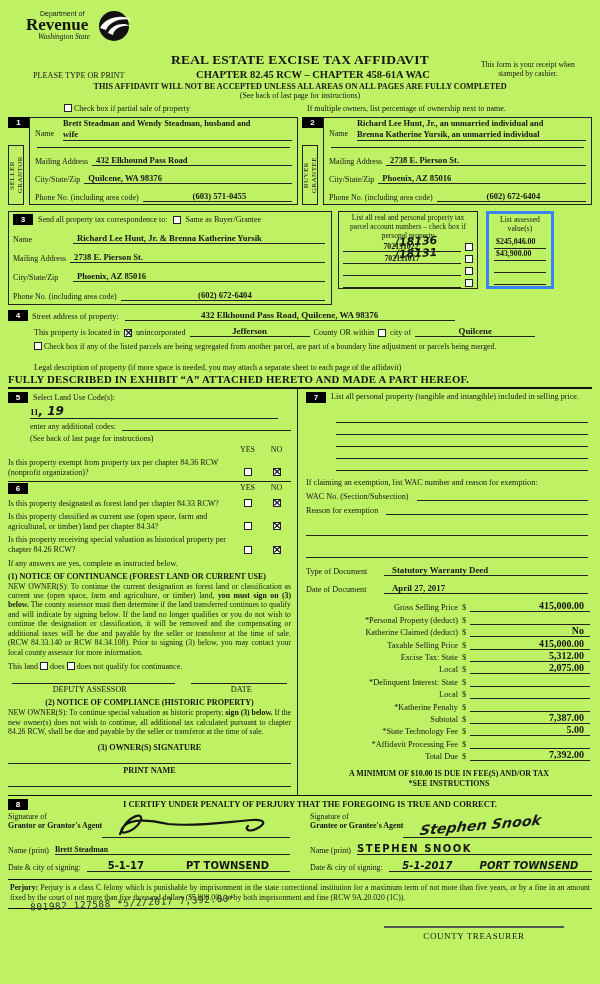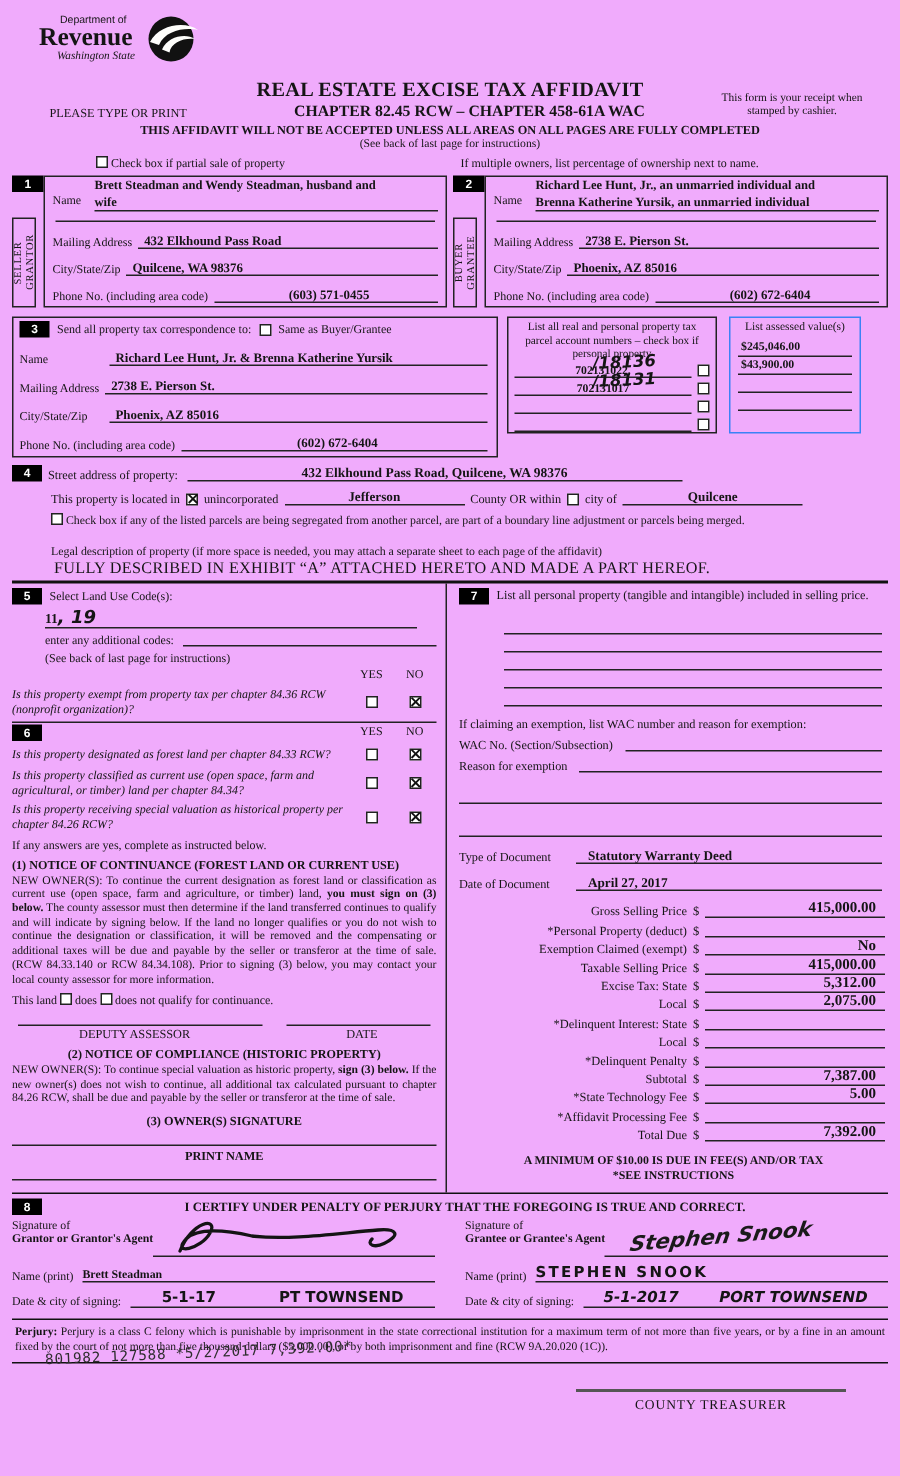--- a/index.html
+++ b/index.html
@@ -1,17 +1,17 @@
 <!DOCTYPE html>
 <html><head>
 <meta charset="utf-8">
 <style>
   * { margin:0; padding:0; box-sizing:border-box; }
   html,body { background:#888; }
-  .page { width:600px; height:984px; position:relative; background:#f0abfc; margin:0 auto;
+  .page { width:600px; height:984px; position:relative; background:#bef264; margin:0 auto;
           font-family:"Liberation Serif","DejaVu Serif",serif; color:#151515; overflow:hidden; }
   
   .numbox { display:inline-block; min-width:20px; height:11px; background:#000; color:#fff;
             font:bold 8px/11px "Liberation Sans",sans-serif; text-align:center; flex:none; }
   .ul { border-bottom:1px solid #222; }
   .row { display:flex; align-items:flex-end; }
   .cbx { display:inline-block; width:8px; height:8px; border:1px solid #222; position:relative;
          background:#fff; vertical-align:-1px; flex:none; }
   .cbx[data-checked="true"]::before { content:"×"; position:absolute; left:-1px; top:-3px;
          font:bold 11px/1 "DejaVu Sans",sans-serif; color:#111; }
@@ -52,50 +52,50 @@
   .frow { display:flex; align-items:flex-end; margin-top:4px; flex:1; }
   .flabel { flex:none; padding-right:4px; }
   .fval { flex:1; border-bottom:1px solid #222; font-weight:bold; font-size:8.6px; padding-left:4px; }
   .fval.cen { text-align:center; }
   
   .sec3wrap { display:flex; margin:6px 8px 0 8px; height:94px; align-items:flex-start; }
   .sec3box { width:324px; border:1px solid #222; padding:2px 6px 3px 4px; font-size:8px;
              display:flex; flex-direction:column; height:94px; }
   .parcelbox { margin-left:6px; width:140px; border:1px solid #222; padding:1px 4px 2px;
                font-size:7.5px; height:78px; }
-  .assessbox { margin-left:8px; width:88px; border:1px solid #3b82f6; padding:1px 5px 2px;
+  .assessbox { margin-left:8px; width:68px; border:3px solid #3b82f6; padding:1px 5px 2px;
                font-size:7.7px; height:78px; }
   .prow { display:flex; align-items:flex-end; height:12px; }
   .pline { flex:1; border-bottom:1px solid #222; position:relative; text-align:center;
            font-weight:bold; font-size:7.8px; white-space:nowrap; }
   .phand { position:absolute; left:52px; top:-7px; font-size:11px; transform:rotate(-3deg); }
   .prow .cbx { margin-left:4px; margin-bottom:1px; }
   .avalrow { border-bottom:1px solid #222; height:12px; font-weight:bold; font-size:7.9px;
              text-align:left; padding-left:2px; }
   
   .sec4 { margin:5px 8px 0 8px; border-bottom:2px solid #111; padding-bottom:2px; font-size:8.2px; }
   .s4r1 { display:flex; align-items:flex-end; }
   .s4r1 .lab { padding:0 6px 0 4px; }
   .s4addr { border-bottom:1px solid #222; font-weight:bold; font-size:9px; width:330px;
             text-align:center; }
   .s4r2 { margin:5px 0 0 26px; display:flex; align-items:flex-end; gap:4px; }
   .s4county,.s4city { border-bottom:1px solid #222; font-weight:bold; font-size:8.8px;
             text-align:center; }
   .s4county { width:120px; } .s4city { width:120px; }
   .s4r3 { margin:5px 0 12px 26px; font-size:7.9px; }
   .s4r4 { margin:4px 0 0 26px; font-size:7.9px; }
-  .s4legal { font-weight:normal; font-size:10.8px; letter-spacing:.2px; margin-top:1px;margin-left:28px; }
+  .s4legal { font-weight:bold; font-size:10.8px; letter-spacing:.2px; margin-top:1px; }
   
   .cols { display:flex; margin:0 8px; border-bottom:1.5px solid #111; }
   .colL { width:290px; border-right:1px solid #222; padding:3px 6px 5px 0; font-size:8px; }
   .colR { flex:1; padding:3px 0 5px 8px; font-size:8.2px; }
   .ynhead { display:flex; margin-top:2px; font-size:8px; }
   .ynhead .sp { flex:1; }
   .yncol { width:29px; text-align:center; flex:none; }
-  .qrow { display:flex; margin-top:4px; align-items:center;font-style:italic; }
+  .qrow { display:flex; margin-top:4px; align-items:flex-end; }
   .qtxt { flex:1; line-height:1.2; }
   .qrow .yncol { padding-top:1px; }
   .noticetitle { font-weight:bold; font-size:8.1px; margin-top:4px; }
   .noticebody { font-size:7.75px; text-align:justify; line-height:1.22; margin-top:1px; }
   .thisland { margin-top:5px; font-size:8px; }
   .asslines { display:flex; margin-top:12px; gap:16px; padding:0 4px; }
   .asslines .ul { height:1px; }
   .asslab { display:flex; gap:28px; padding:0 4px; font-size:8.2px; margin-top:1px; }
   .asslab div { text-align:center; }
   .ownsig { font-weight:bold; font-size:8.2px; text-align:center; margin-top:6px; }
@@ -423,21 +423,21 @@
         <span class="mlabel">Gross Selling Price</span>
           <span class="mdollar">$</span>
         <span class="mline">415,000.00</span>
       </div>
       <div class="mrow">
         <span class="mlabel">*Personal Property (deduct)</span>
           <span class="mdollar">$</span>
         <span class="mline"></span>
       </div>
       <div class="mrow">
-        <span class="mlabel">Exemption Claimed (exempt)</span>
+        <span class="mlabel">Katherine Claimed (deduct)</span>
           <span class="mdollar">$</span>
         <span class="mline">No</span>
       </div>
       <div class="mrow">
         <span class="mlabel">Taxable Selling Price</span>
           <span class="mdollar">$</span>
         <span class="mline">415,000.00</span>
       </div>
       <div class="mrow">
         <span class="mlabel">Excise Tax:  State</span>
@@ -453,21 +453,21 @@
         <span class="mlabel">*Delinquent Interest:  State</span>
           <span class="mdollar">$</span>
         <span class="mline"></span>
       </div>
       <div class="mrow">
         <span class="mlabel">Local</span>
           <span class="mdollar">$</span>
         <span class="mline"></span>
       </div>
       <div class="mrow">
-        <span class="mlabel">*Delinquent Penalty</span>
+        <span class="mlabel">*Katherine Penalty</span>
           <span class="mdollar">$</span>
         <span class="mline"></span>
       </div>
       <div class="mrow">
         <span class="mlabel">Subtotal</span>
           <span class="mdollar">$</span>
         <span class="mline">7,387.00</span>
       </div>
       <div class="mrow">
         <span class="mlabel">*State Technology Fee</span>

